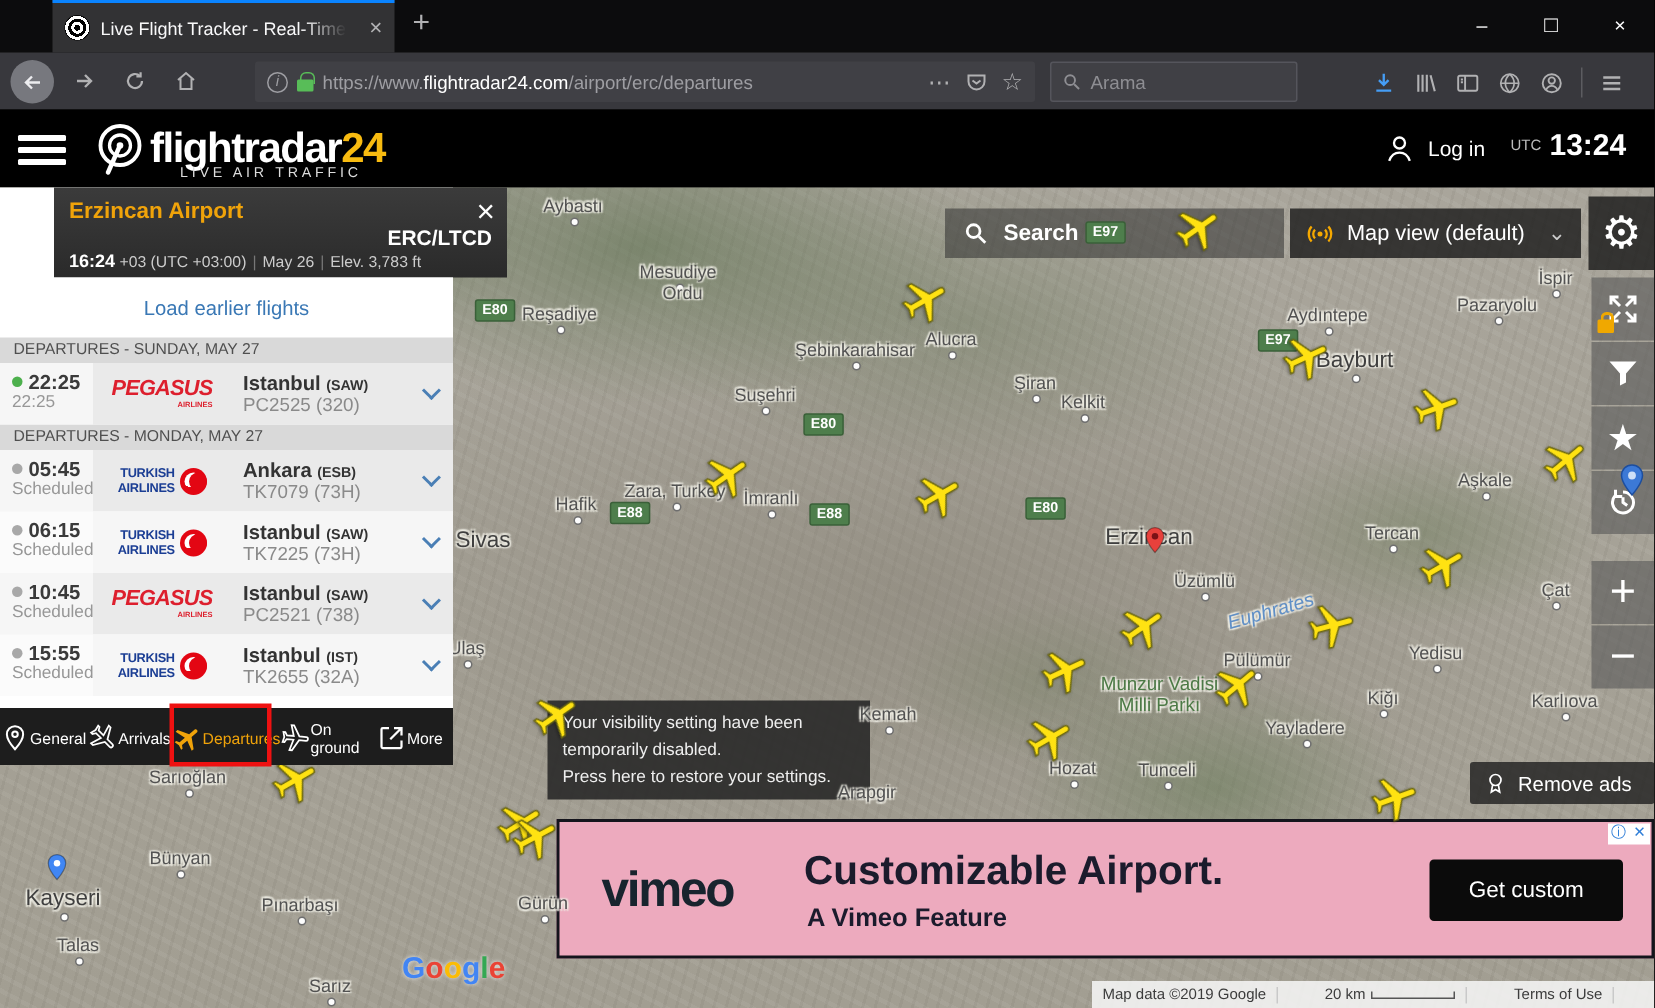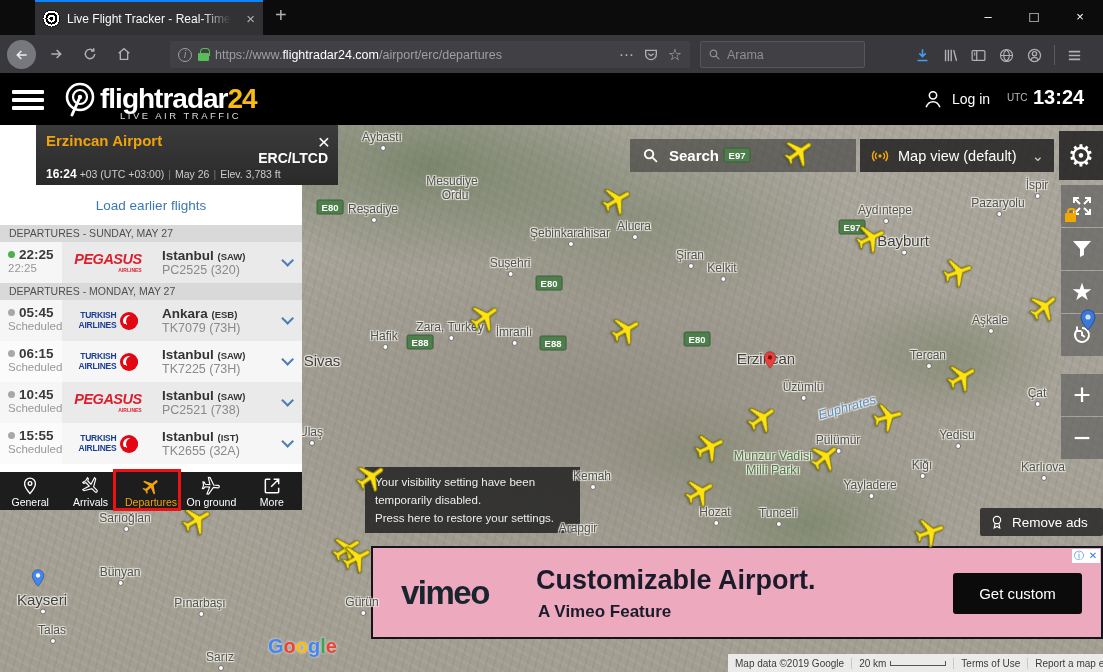--- a/index.html
+++ b/index.html
@@ -76,21 +76,21 @@
   #gear-tile { position:absolute; left:1059px; top:6px; width:44px; height:49px; background:rgba(22,22,22,.8); display:flex; align-items:center; justify-content:center; color:#fff; font-size:30px; }
   .ctl { position:absolute; left:1061px; width:42px; height:42px; background:rgba(88,88,88,.62); display:flex; align-items:center; justify-content:center; color:#fff; }
   .ctl svg { width:24px; height:24px; }
   .ctl.txt { font-size:30px; font-weight:300; }
   .lockbadge { position:absolute; left:4px; bottom:5px; width:11px; height:9px; background:#f0a800; border-radius:1px; }
   .lockbadge:before { content:""; position:absolute; left:2px; top:-5px; width:5px; height:5px; border:2px solid #f0a800; border-bottom:none; border-radius:4px 4px 0 0; }
   .pinbadge { position:absolute; right:3px; top:-6px; width:14px; height:18px; }
   #remove-ads { position:absolute; left:980px; top:383px; width:123px; height:28px; background:rgba(30,30,30,.8); border-radius:2px; color:#fff; font-size:13.5px; display:flex; align-items:center; gap:7px; padding:0 9px; }
   #tooltip { position:absolute; left:365px; top:342px; width:215px; height:66px; background:rgba(38,38,38,.88); color:#eee; font-size:11.5px; line-height:1.55; padding:7px 10px; }
   #google-logo { position:absolute; left:268px; top:510px; font-size:20px; font-weight:bold; letter-spacing:0; text-shadow:0 0 3px rgba(255,255,255,.8); }
-  #attrib { position:absolute; left:728px; top:529px; height:18px; width:375px; background:rgba(248,248,248,.85); display:flex; align-items:center; font-size:10px; color:#3c3c3c; }
+  #attrib { position:absolute; left:728px; top:529px; height:18px; width:375px; background:rgba(248,248,248,.85); display:flex; align-items:center; font-size:10px; color:#3c3c3c;gap:24px; }
   #attrib .cell { padding:0 7px; border-right:1px solid #c9c9c9; display:flex; align-items:center; gap:4px; white-space:nowrap; }
   #attrib .cell:last-child { border-right:none; }
   .scalebar { display:inline-block; width:56px; height:5px; border:1px solid #555; border-top:none; }
 
   
   #ad { position:absolute; left:371px; top:421px; width:732px; height:93px; background:var(--ad_pink); border:2px solid #14141c; }
   #ad-brand { position:absolute; left:28px; top:26px; font-size:33px; font-weight:800; color:#18242e; letter-spacing:-1.5px; }
   #ad-head { position:absolute; left:163px; top:17px; font-size:27px; font-weight:bold; color:#1b1b2c; }
   #ad-sub { position:absolute; left:165px; top:54px; font-size:17px; font-weight:bold; color:#1b1b2c; }
   #ad-cta { position:absolute; left:580px; top:25px; width:129px; height:41px; background:#0b0b0b; border-radius:3px; color:#fff; font-size:15px; display:flex; align-items:center; justify-content:center; }
@@ -126,21 +126,21 @@
   .lg-peg { text-align:center; line-height:1; }
   .lg-peg .peg1 { color:var(--pegasus_red); font-style:italic; font-weight:900; font-size:14.5px; letter-spacing:-.5px; display:block; }
   .lg-peg .peg2 { color:var(--pegasus_red); font-size:5px; font-weight:bold; display:block; text-align:right; margin-top:1px; }
   .lg-tur { display:flex; align-items:center; gap:3px; }
   .lg-tur .tur-txt { color:var(--turkish_blue); font-size:8.5px; font-weight:900; line-height:1.1; text-align:right; letter-spacing:-.2px; }
   .tur-circle { width:18px; height:18px; border-radius:50%; background:var(--turkish_red); position:relative; }
   .tur-circle:before { content:""; position:absolute; left:3px; top:3px; width:12px; height:12px; border-radius:50%; background:radial-gradient(circle at 30% 35%, #fff 0 46%, transparent 47%); }
   .tur-circle:after { content:""; position:absolute; left:6px; top:3px; width:12px; height:12px; border-radius:50%; background:var(--turkish_red); }
 
   #panel-tabs { position:absolute; left:0; top:347px; width:302px; height:38px; background:#1d1d1d; display:flex; }
-  .ptab { flex:1; display:flex; flex-direction:column; align-items:center; justify-content:center; color:#fff; padding-top:2px; }
+  .ptab { flex:1; display:flex; flex-direction:row; align-items:center; justify-content:center; color:#fff; padding-top:2px; }
   .ptab-icon { height:19px; display:flex; align-items:center; justify-content:center; }
   .ptab-icon svg { width:20px; height:20px; }
   .ptab-lbl { font-size:10.5px; margin-top:1px; }
   .ptab.act .ptab-lbl { color:var(--fr_orange); }
   #red-box { position:absolute; left:113px; top:344px; width:68px; height:42px; border:3px solid var(--highlight_red); z-index:30; }
 </style>
 </head>
 <body>
 
 <div id="stage">

